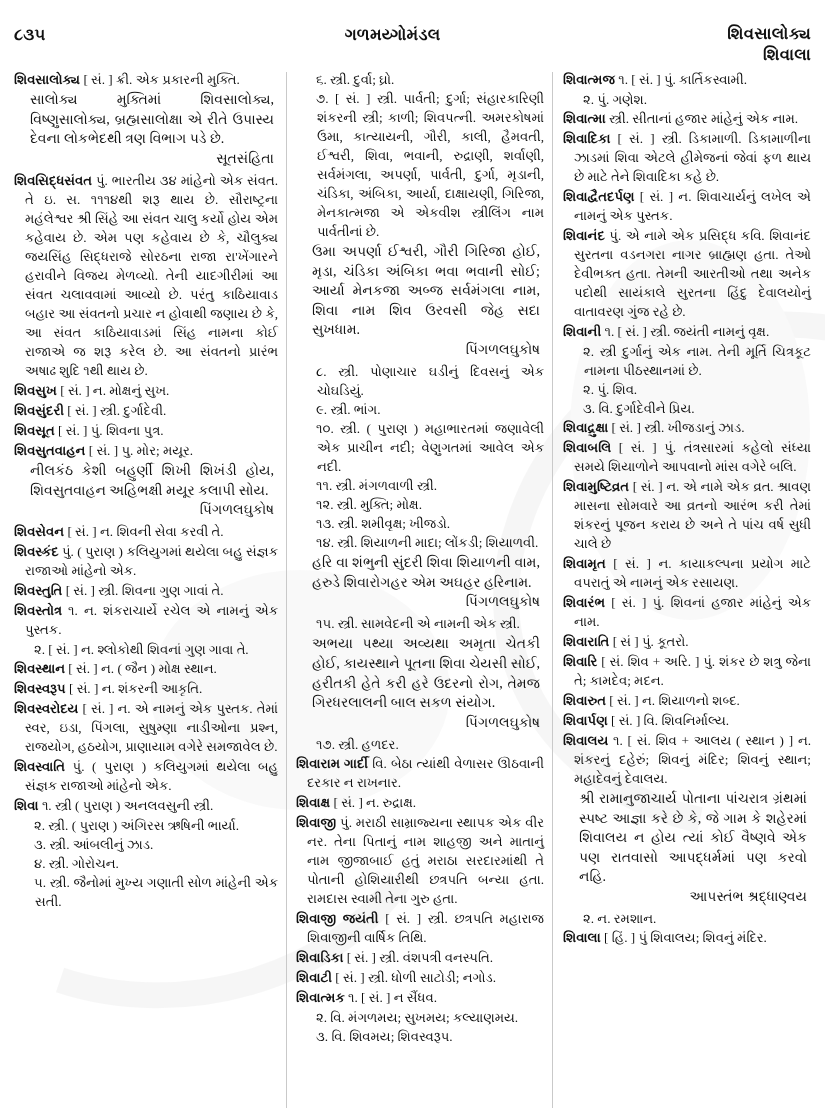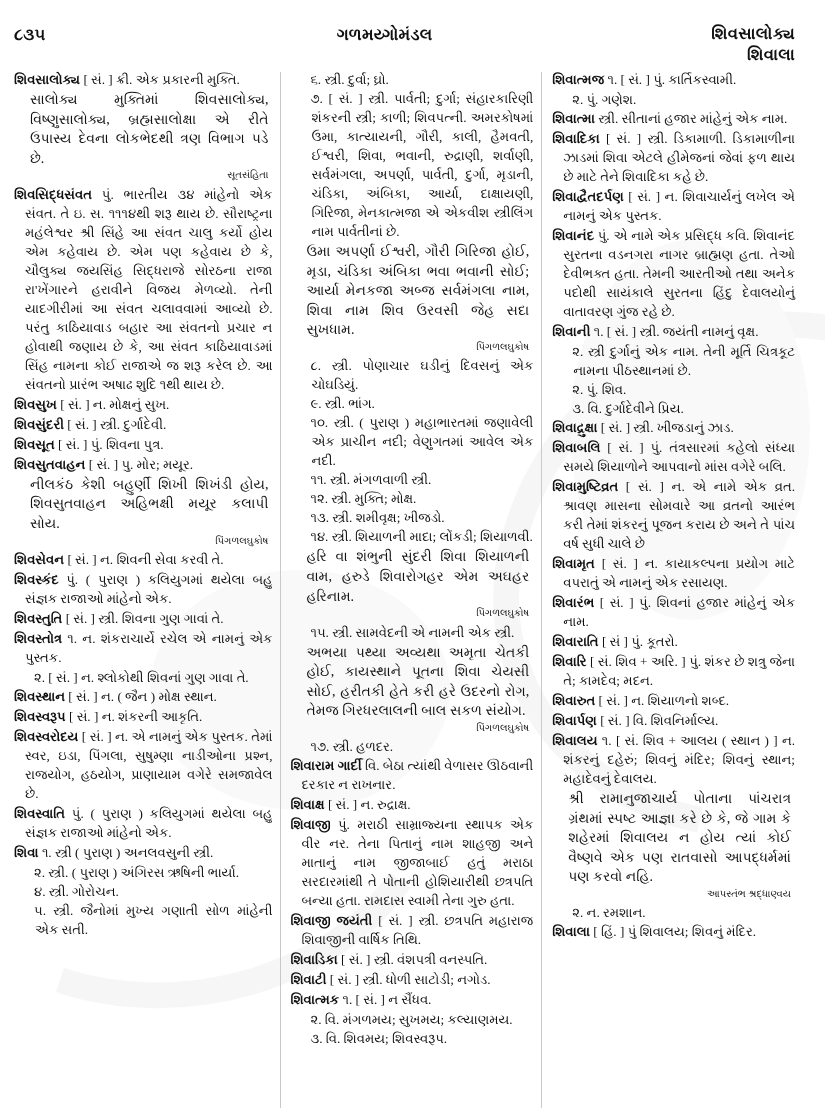--- a/index.html
+++ b/index.html
@@ -25,21 +25,21 @@
     opacity: 0.5;
     z-index: 0;
   }
 
   .page {
     position: relative;
     z-index: 1;
     width: 825px;
     height: 1114px;
     box-sizing: border-box;
-    padding: 24px 30px 6px 14px;
+    padding: 24px 14px 6px 14px;
   }
 
   
   .running-head {
     display: flex;
     align-items: flex-start;
     justify-content: space-between;
     font-size: 16.5px;
     font-weight: bold;
     letter-spacing: 0.2px;
@@ -92,21 +92,21 @@
   }
   
   .quote {
     font-size: 14px;
     line-height: 1.4;
     margin: 1px 0 1px 0;
     padding: 0 4px 0 16px;
     text-align: justify;
   }
   .source {
-    font-size: 10px;
+    font-size: 14px;
     text-align: right;
     padding-right: 4px;
     margin: -1px 0 2px 0;
   }
   .justify { text-align: justify; }
 </style>
 </head>
 <body>
 
 <svg class="page-watermark" viewBox="0 0 825 1114" xmlns="http://www.w3.org/2000/svg" aria-hidden="true">
@@ -148,20 +148,21 @@
         <div class="entry justify"><span class="hw">શિવસ્કંદ</span><span> પું. ( પુરાણ ) કલિયુગમાં થયેલા બહુ સંજ્ઞક રાજાઓ માંહેનો એક.</span></div>
         <div class="entry justify"><span class="hw">શિવસ્તુતિ</span><span> [ સં. ] સ્ત્રી. શિવના ગુણ ગાવાં તે.</span></div>
         <div class="entry justify"><span class="hw">શિવસ્તોત્ર</span><span> ૧. ન. શંકરાચાર્યે રચેલ એ નામનું એક પુસ્તક.</span></div>
         <div class="sense justify">૨. [ સં. ] ન. શ્લોકોથી શિવનાં ગુણ ગાવા તે.</div>
         <div class="entry justify"><span class="hw">શિવસ્થાન</span><span> [ સં. ] ન. ( જૈન ) મોક્ષ સ્થાન.</span></div>
         <div class="entry justify"><span class="hw">શિવસ્વરૂપ</span><span> [ સં. ] ન. શંકરની આકૃતિ.</span></div>
         <div class="entry justify"><span class="hw">શિવસ્વરોદય</span><span> [ સં. ] ન. એ નામનું એક પુસ્તક. તેમાં સ્વર, ઇડા, પિંગલા, સુષુમ્ણા નાડીઓના પ્રશ્ન, રાજયોગ, હઠયોગ, પ્રાણાયામ વગેરે સમજાવેલ છે.</span></div>
         <div class="entry justify"><span class="hw">શિવસ્વાતિ</span><span> પું. ( પુરાણ ) કલિયુગમાં થયેલા બહુ સંજ્ઞક રાજાઓ માંહેનો એક.</span></div>
         <div class="entry justify"><span class="hw">શિવા</span><span> ૧. સ્ત્રી ( પુરાણ ) અનલવસુની સ્ત્રી.</span></div>
         <div class="sense justify">૨. સ્ત્રી. ( પુરાણ ) અંગિરસ ઋષિની ભાર્યા.</div>
+        <div class="sense justify">૩. સ્ત્રી. આંબલીનું ઝાડ.</div>
         <div class="sense justify">૪. સ્ત્રી. ગોરોચન.</div>
         <div class="sense justify">૫. સ્ત્રી. જૈનોમાં મુખ્ય ગણાતી સોળ માંહેની એક સતી.</div>
       </div>
     <div class="col col-2">
         <div class="sense justify">૬. સ્ત્રી. દુર્વા; ઘ્રો.</div>
         <div class="sense justify">૭. [ સં. ] સ્ત્રી. પાર્વતી; દુર્ગા; સંહારકારિણી શંકરની સ્ત્રી; કાળી; શિવપત્ની. અમરકોષમાં ઉમા, કાત્યાયની, ગૌરી, કાલી, હૈમવતી, ઈશ્વરી, શિવા, ભવાની, રુદ્રાણી, શર્વાણી, સર્વમંગલા, અપર્ણા, પાર્વતી, દુર્ગા, મૃડાની, ચંડિકા, અંબિકા, આર્યા, દાક્ષાયણી, ગિરિજા, મેનકાત્મજા એ એકવીશ સ્ત્રીલિંગ નામ પાર્વતીનાં છે.</div>
         <div class="quote">ઉમા અપર્ણા ઈશ્વરી, ગૌરી ગિરિજા હોઈ,
 મૃડા, ચંડિકા અંબિકા ભવા ભવાની સોઈ;
 આર્યા મેનકજા અબ્જ સર્વમંગલા નામ,
 શિવા નામ શિવ ઉરવસી જેહ સદા સુખધામ.</div>

